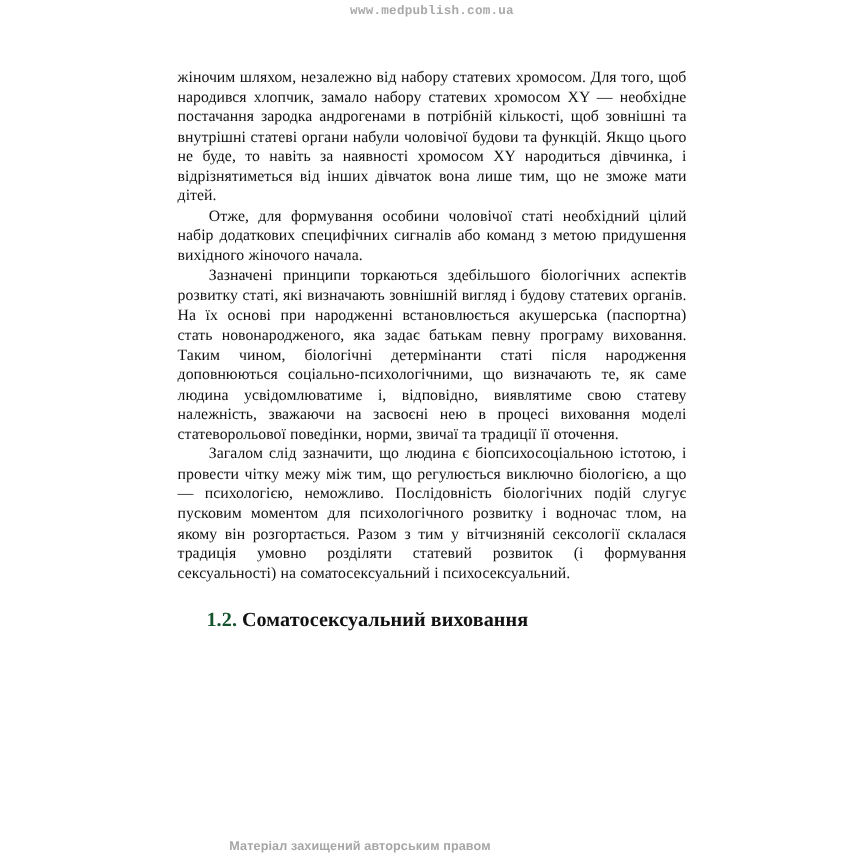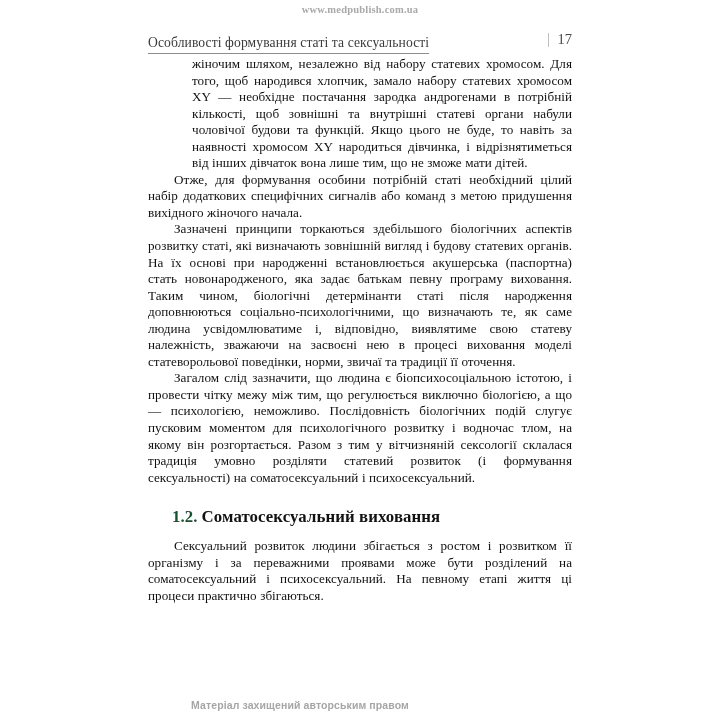--- a/index.html
+++ b/index.html
@@ -24,21 +24,21 @@
     box-sizing: border-box;
   }
 
   
   .watermark-top {
     position: absolute;
     top: 4px;
     left: 0;
     width: 720px;
     text-align: center;
-    font-family: Liberation Serif, serif;
+    font-family: Liberation Mono, monospace;
     font-size: 10.5px;
     letter-spacing: 0.2px;
     color: #a9a9a9;
     font-weight: 600;
   }
 
   
   .runhead {
     position: absolute;
     top: 31px;
@@ -89,21 +89,20 @@
     line-height: 16.55px;
     text-align: justify;
     text-indent: 26px;
     color: #111111;
     letter-spacing: 0.02px;
     hyphens: manual;
     word-spacing: 0.2px;
   }
   p.para.noindent {
     text-indent: 0;
-    margin-left: 44px;
   }
 
   
   .heading {
     margin: 21px 0 11px 24px;
     font-family: "Liberation Serif", serif;
     font-size: 16.8px;
     font-weight: bold;
     color: #121212;
     letter-spacing: 0.1px;
@@ -128,42 +127,34 @@
     letter-spacing: 0.1px;
   }
 </style>
 </head>
 <body>
 
 <div class="page">
 
   <div class="watermark-top">www.medpublish.com.ua</div>
 
-  <div class="runhead">
-    <span class="runhead-title">Особливості формування статі та сексуальності</span>
-    <span class="runhead-right">
-      <span class="runhead-rule"></span>
-      <span class="runhead-page">17</span>
-    </span>
-  </div>
 
   <div class="column">
 
     <p class="para noindent">жіночим шляхом, незалежно від набору статевих хромосом. Для того, щоб народився хлопчик, замало набору статевих хромосом XY — необхідне постачання зародка андрогенами в потрібній кількості, щоб зовнішні та внутрішні статеві органи набули чоловічої будови та функцій. Якщо цього не буде, то навіть за наявності хромосом XY народиться дівчинка, і відрізнятиметься від інших дівчаток вона лише тим, що не зможе мати дітей.</p>
 
-    <p class="para">Отже, для формування особини потрібній статі необхідний цілий набір додаткових специфічних сигналів або команд з метою придушення вихідного жіночого начала.</p>
+    <p class="para">Отже, для формування особини чоловічої статі необхідний цілий набір додаткових специфічних сигналів або команд з метою придушення вихідного жіночого начала.</p>
 
     <p class="para">Зазначені принципи торкаються здебільшого біологічних аспектів розвитку статі, які визначають зовнішній вигляд і будову статевих органів. На їх основі при народженні встановлюється акушерська (паспортна) стать новонародженого, яка задає батькам певну програму виховання. Таким чином, біологічні детермінанти статі після народження доповнюються соціально-психологічними, що визначають те, як саме людина усвідомлюватиме і, відповідно, виявлятиме свою статеву належність, зважаючи на засвоєні нею в процесі виховання моделі статеворольової поведінки, норми, звичаї та традиції її оточення.</p>
 
     <p class="para">Загалом слід зазначити, що людина є біопсихосоціальною істотою, і провести чітку межу між тим, що регулюється виключно біологією, а що — психологією, неможливо. Послідовність біологічних подій слугує пусковим моментом для психологічного розвитку і водночас тлом, на якому він розгортається. Разом з тим у вітчизняній сексології склалася традиція умовно розділяти статевий розвиток (і формування сексуальності) на соматосексуальний і психосексуальний.</p>
 
     <h2 class="heading">
       <span class="num">1.2.</span><span>Соматосексуальний виховання</span>
     </h2>
 
-    <p class="para">Сексуальний розвиток людини збігається з ростом і розвитком її організму і за переважними проявами може бути розділений на соматосексуальний і психосексуальний. На певному етапі життя ці процеси практично збігаються.</p>
 
 
   </div>
 
   <div class="watermark-bottom">Матеріал захищений авторським правом</div>
 
 </div>
 
 </body></html>

